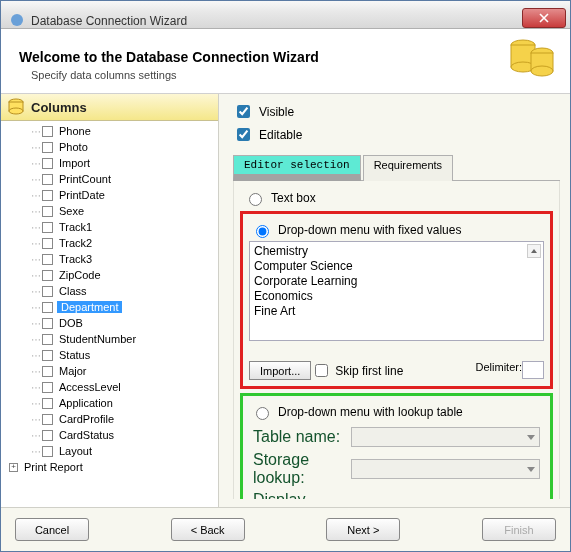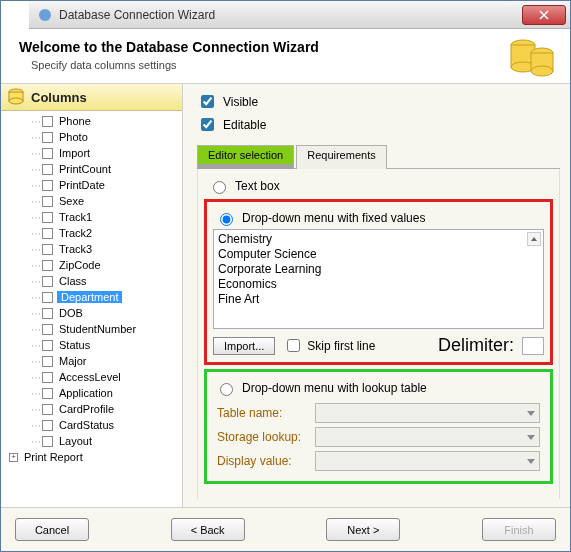--- a/index.html
+++ b/index.html
@@ -1,61 +1,61 @@
 <!DOCTYPE html>
 <html><head>
 <meta charset="utf-8">
 <style>
 * { box-sizing: border-box; font-family: 'Segoe UI', Tahoma, sans-serif; }
 body { margin: 0; padding: 0; background: #fff; }
 .window { width: 571px; height: 552px; border: 1px solid #5a7aa3; background: #fff; position: relative; display: flex; flex-direction: column; }
-.titlebar { height: 28px; background: linear-gradient(#f8f8f8, #e8e8e8 40%, #d8d8d8); display: flex; align-items: center; border-bottom: 1px solid #b0b0b0; margin-left: 28px; }
+.titlebar { height: 28px; background: linear-gradient(#f8f8f8, #e8e8e8 40%, #d8d8d8); display: flex; align-items: flex-end; border-bottom: 1px solid #b0b0b0; }
 .titlebar-icon { width: 16px; height: 16px; margin-left: 8px; display: flex; align-items: center; justify-content: center; }
 .title-text { margin-left: 6px; font-size: 12px; color: #333; flex: 1; }
 .close-btn { width: 44px; height: 20px; margin-right: 4px; background: linear-gradient(#e48c8c, #c83c3c); border: 1px solid #8a2a2a; border-radius: 3px; color: #fff; display: flex; align-items: center; justify-content: center; cursor: pointer; }
 .close-btn svg { width: 10px; height: 10px; }
-.header { padding: 10px 18px 12px 18px; background: #fff; position: relative; border-bottom: 1px solid #d0d0d0; }
+.header { padding: 20px 18px 12px 18px; background: #fff; position: relative; border-bottom: 1px solid #d0d0d0; }
 .header h1 { margin: 0 0 4px 0; font-size: 14px; font-weight: bold; color: #000; }
 .header .sub { font-size: 11px; color: #444; margin-left: 12px; }
 .header .db-icon { position: absolute; right: 14px; top: 6px; width: 50px; height: 44px; }
 .main { flex: 1; display: flex; background: #f7f7ef; overflow: hidden; }
-.left-pane-wrap { width: 182px; display: flex; flex-direction: column; border-right: 1px solid #d0d0c8; }
+.left-pane-wrap { width: 218px; display: flex; flex-direction: column; border-right: 1px solid #d0d0c8; }
 .columns-hdr { background: linear-gradient(#fdf7d4, #f5e78a); padding: 4px 6px; display: flex; align-items: center; gap: 6px; border-bottom: 1px solid #c8c090; }
 .columns-hdr svg { flex-shrink: 0; }
 .columns-hdr span { font-size: 13px; font-weight: bold; color: #222; }
 .tree { flex: 1; background: #fff; overflow-y: auto; padding: 2px 0; font-size: 11px; }
 .tree-item { display: flex; align-items: center; height: 16px; padding-left: 30px; white-space: nowrap; cursor: default; }
 .tree-item.root { padding-left: 8px; }
 .tree-item .toggle { width: 9px; height: 9px; border: 1px solid #888; display: inline-flex; align-items: center; justify-content: center; font-size: 8px; line-height: 1; margin-right: 4px; color: #444; }
 .tree-item .dots { color: #aaa; margin-right: 2px; font-size: 10px; letter-spacing: -1px; }
 .tree-item .chk { width: 11px; height: 11px; border: 1px solid #888; margin-right: 4px; display: inline-block; flex-shrink: 0; }
 .tree-item .label { padding: 0 2px; }
 .tree-item.selected .label { background: #3399ff; color: #fff; padding: 0 4px; }
 .right-pane { flex: 1; padding: 8px 10px 8px 14px; display: flex; flex-direction: column; overflow: hidden; }
 .checkrow { display: flex; align-items: center; gap: 6px; font-size: 12px; margin-bottom: 4px; }
 .checkrow input { width: 13px; height: 13px; accent-color: #2a7ab0; }
 .tabs { display: flex; margin-top: 6px; border-bottom: 1px solid #b0b0b0; }
 .tab { padding: 3px 10px; font-size: 11px; border: 1px solid #b0b0b0; border-bottom: none; background: #f0f0e8; margin-right: 2px; position: relative; top: 1px; cursor: pointer; }
-.tab.active { background: #84cc16; border-bottom: 5px solid #a3a3a3; }
+.tab.active { background: #5eead4; border-bottom: 7px solid #a3a3a3; font-family: Liberation Mono, monospace; }
 .tab-body { flex: 1; border-left: 1px solid #e0e0d8; border-right: 1px solid #e0e0d8; padding: 6px 0 0 0; display: flex; flex-direction: column; overflow: hidden; }
 .radio-row { display: flex; align-items: center; gap: 6px; font-size: 12px; padding: 3px 10px; }
 .radio-row input { width: 13px; height: 13px; }
 .boxed { margin: 2px 6px; padding: 5px 6px 6px 6px; }
 .boxed.red { border: 3px solid #e02020; }
 .boxed.green { border: 3px solid #30c830; }
 .values-list { border: 1px solid #aab; background: #fff; height: 100px; overflow: auto; font-size: 12px; padding: 2px 4px; position: relative; }
 .values-list div { line-height: 15px; }
-.import-row { display: flex; align-items: center; gap: 8px; margin-top: 6px; font-size: 12px; }
+.import-row { display: flex; margin-top: 20px; font-size: 12px; }
 .import-btn { padding: 2px 10px; font-size: 11px; border: 1px solid #888; background: linear-gradient(#fefefe, #e4e4e4); cursor: pointer; }
 .skip-wrap { display: flex; align-items: center; gap: 4px; }
 .skip-wrap input { width: 13px; height: 13px; }
 .import-row .spacer { flex: 1; }
-.delim-label { font-size: 18px; }
+.delim-label { font-size: 11px; }
 .delim-input { width: 22px; height: 18px; border: 1px solid #aab; }
-.field-row { display: flex; align-items: center; gap: 8px; font-size: 12px; margin: 4px 4px; color: #a16207; }
+.field-row { display: flex; align-items: center; gap: 8px; font-size: 16px; margin: 4px 4px; color: #14532d; }
 .field-row .lbl { width: 90px; }
 .combo { flex: 1; height: 20px; border: 1px solid #b8b8b8; background: #f0f0ea; position: relative; }
 .combo::after { content: ''; position: absolute; right: 4px; top: 7px; border-left: 4px solid transparent; border-right: 4px solid transparent; border-top: 5px solid #888; }
 .footer { border-top: 1px solid #d0d0c8; padding: 10px 14px; display: flex; justify-content: space-between; background: #f7f7ef; }
 .footer button { width: 74px; height: 23px; font-size: 11px; border: 1px solid #888; background: linear-gradient(#fefefe, #e4e4e4); border-radius: 3px; cursor: pointer; }
 .footer button[disabled] { color: #aaa; cursor: default; }
 .scroll-arrow { position: absolute; right: 2px; top: 2px; width: 14px; height: 14px; border: 1px solid #ccc; background: #f4f4f4; display: flex; align-items: center; justify-content: center; }
 .scroll-arrow::after { content:''; border-left:3px solid transparent; border-right:3px solid transparent; border-bottom:4px solid #666; }
 </style>
 </head>

